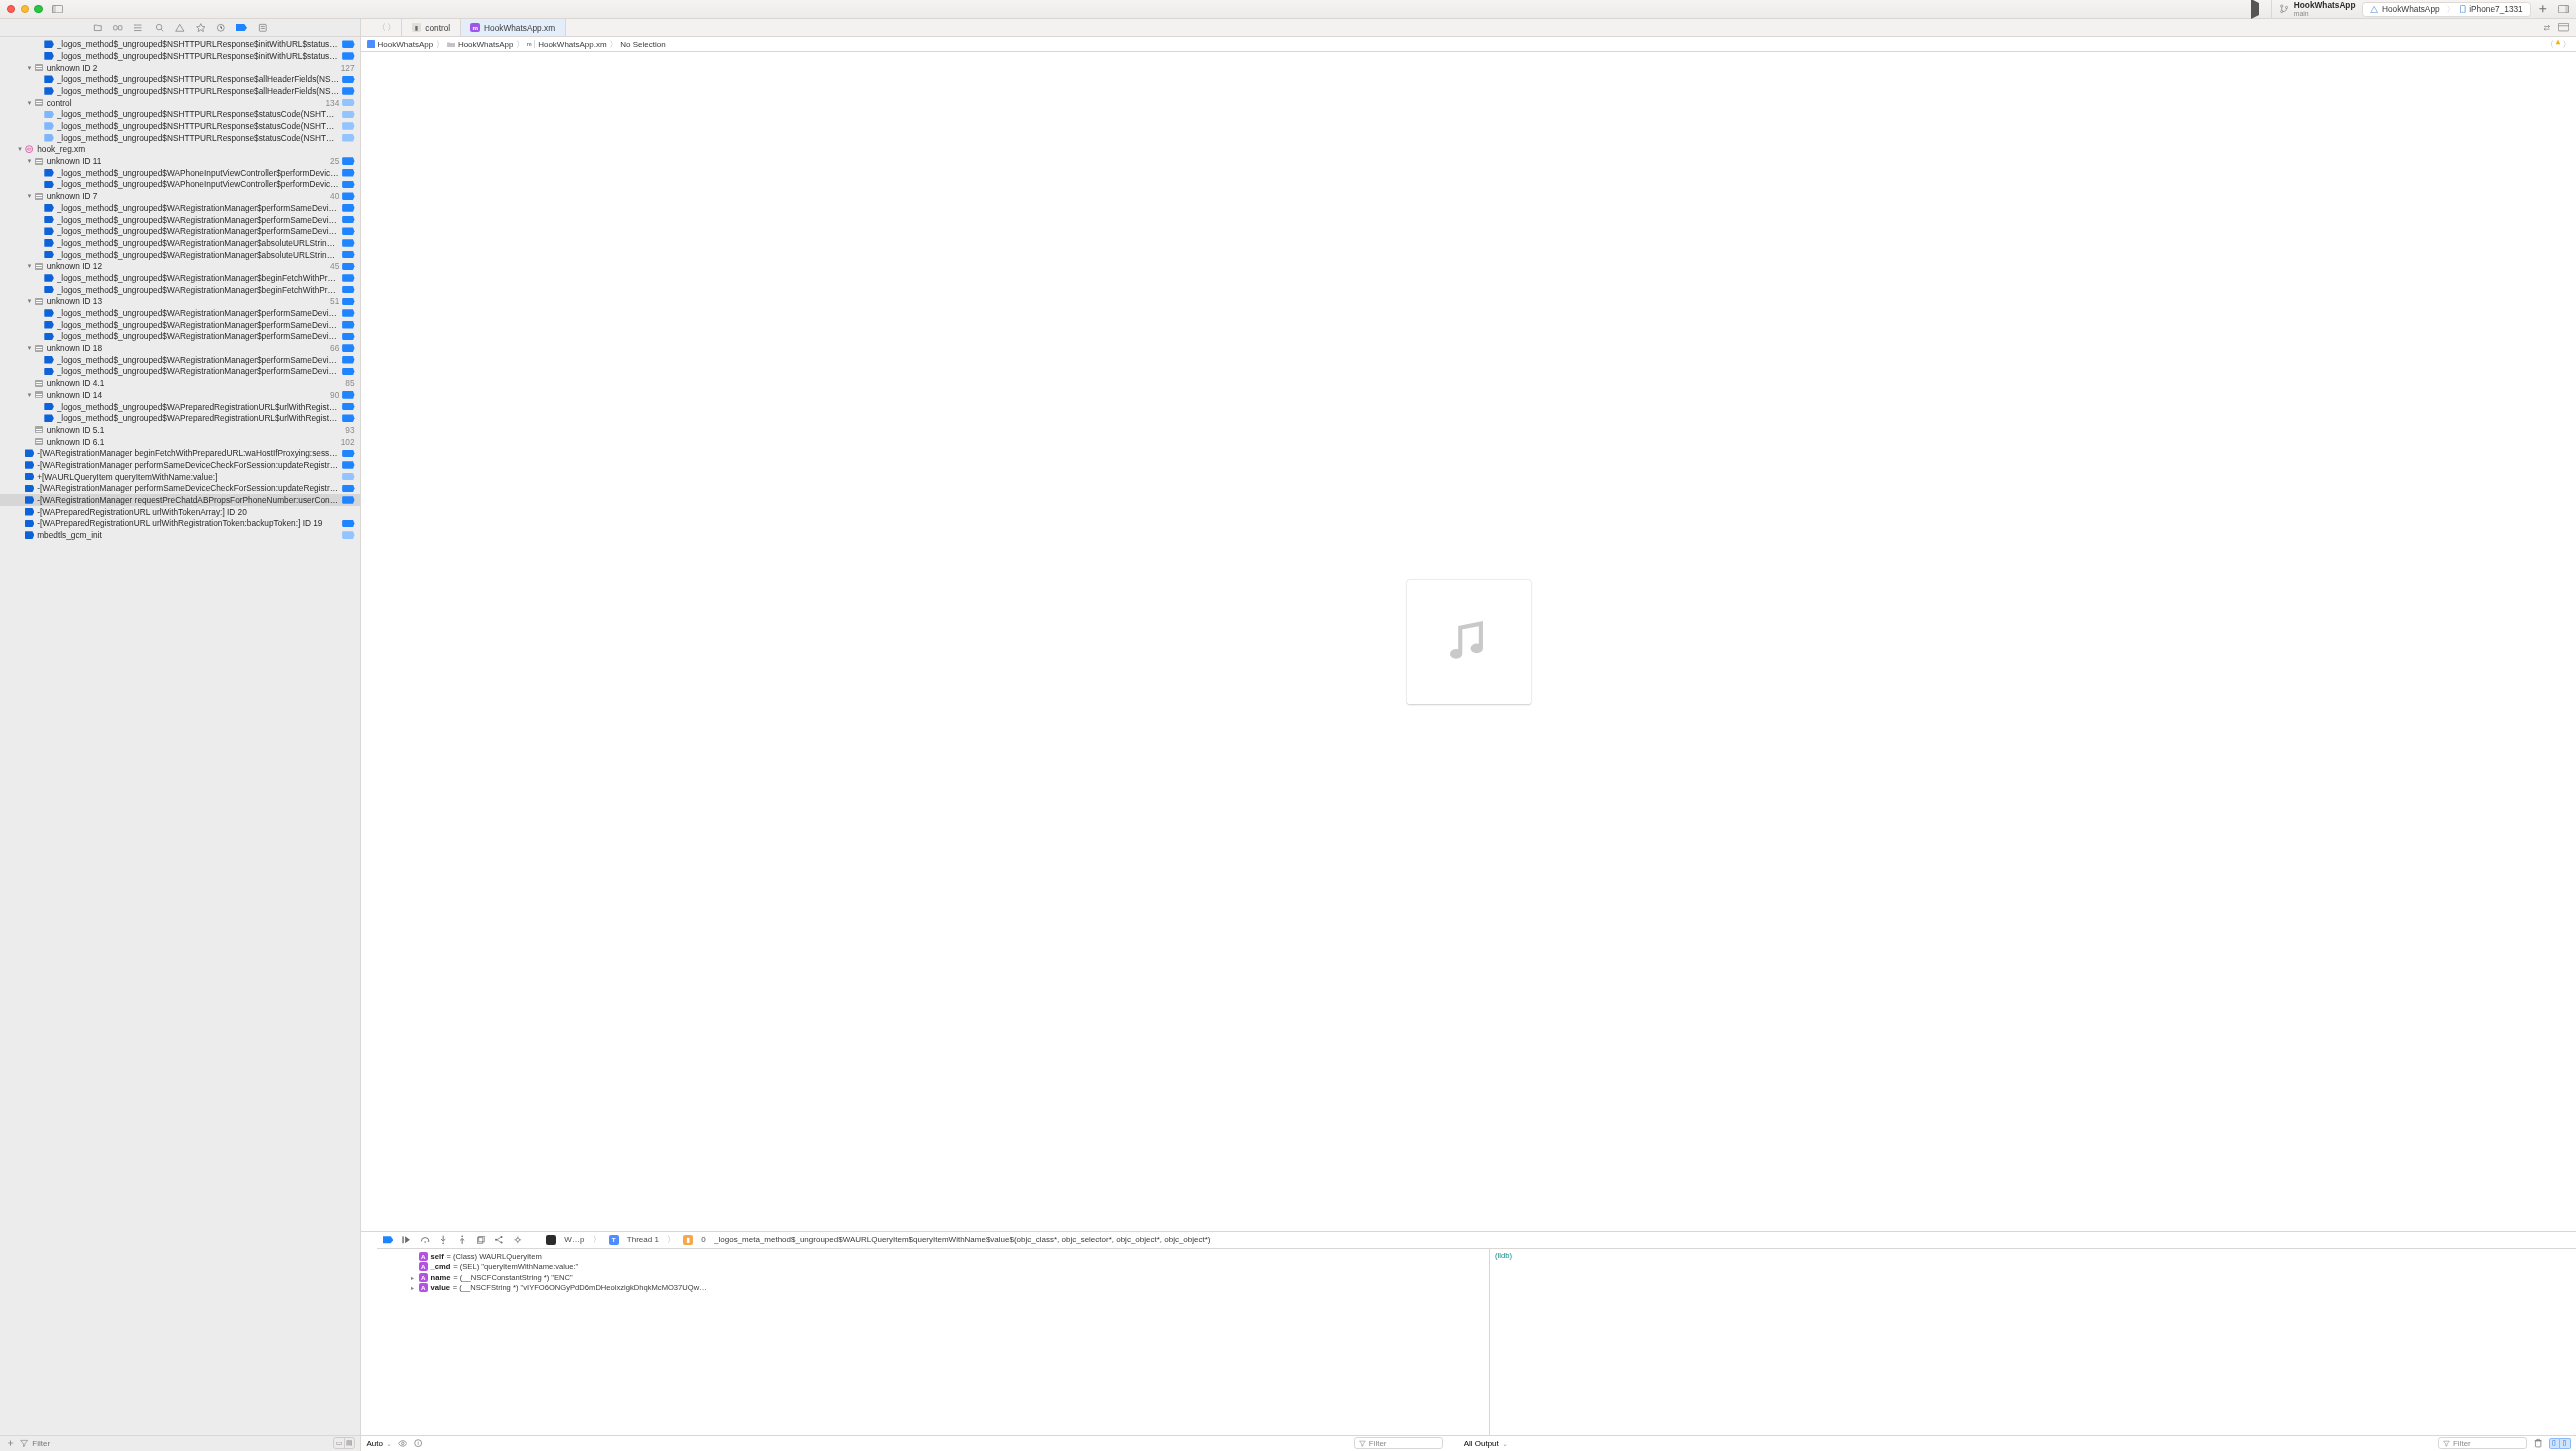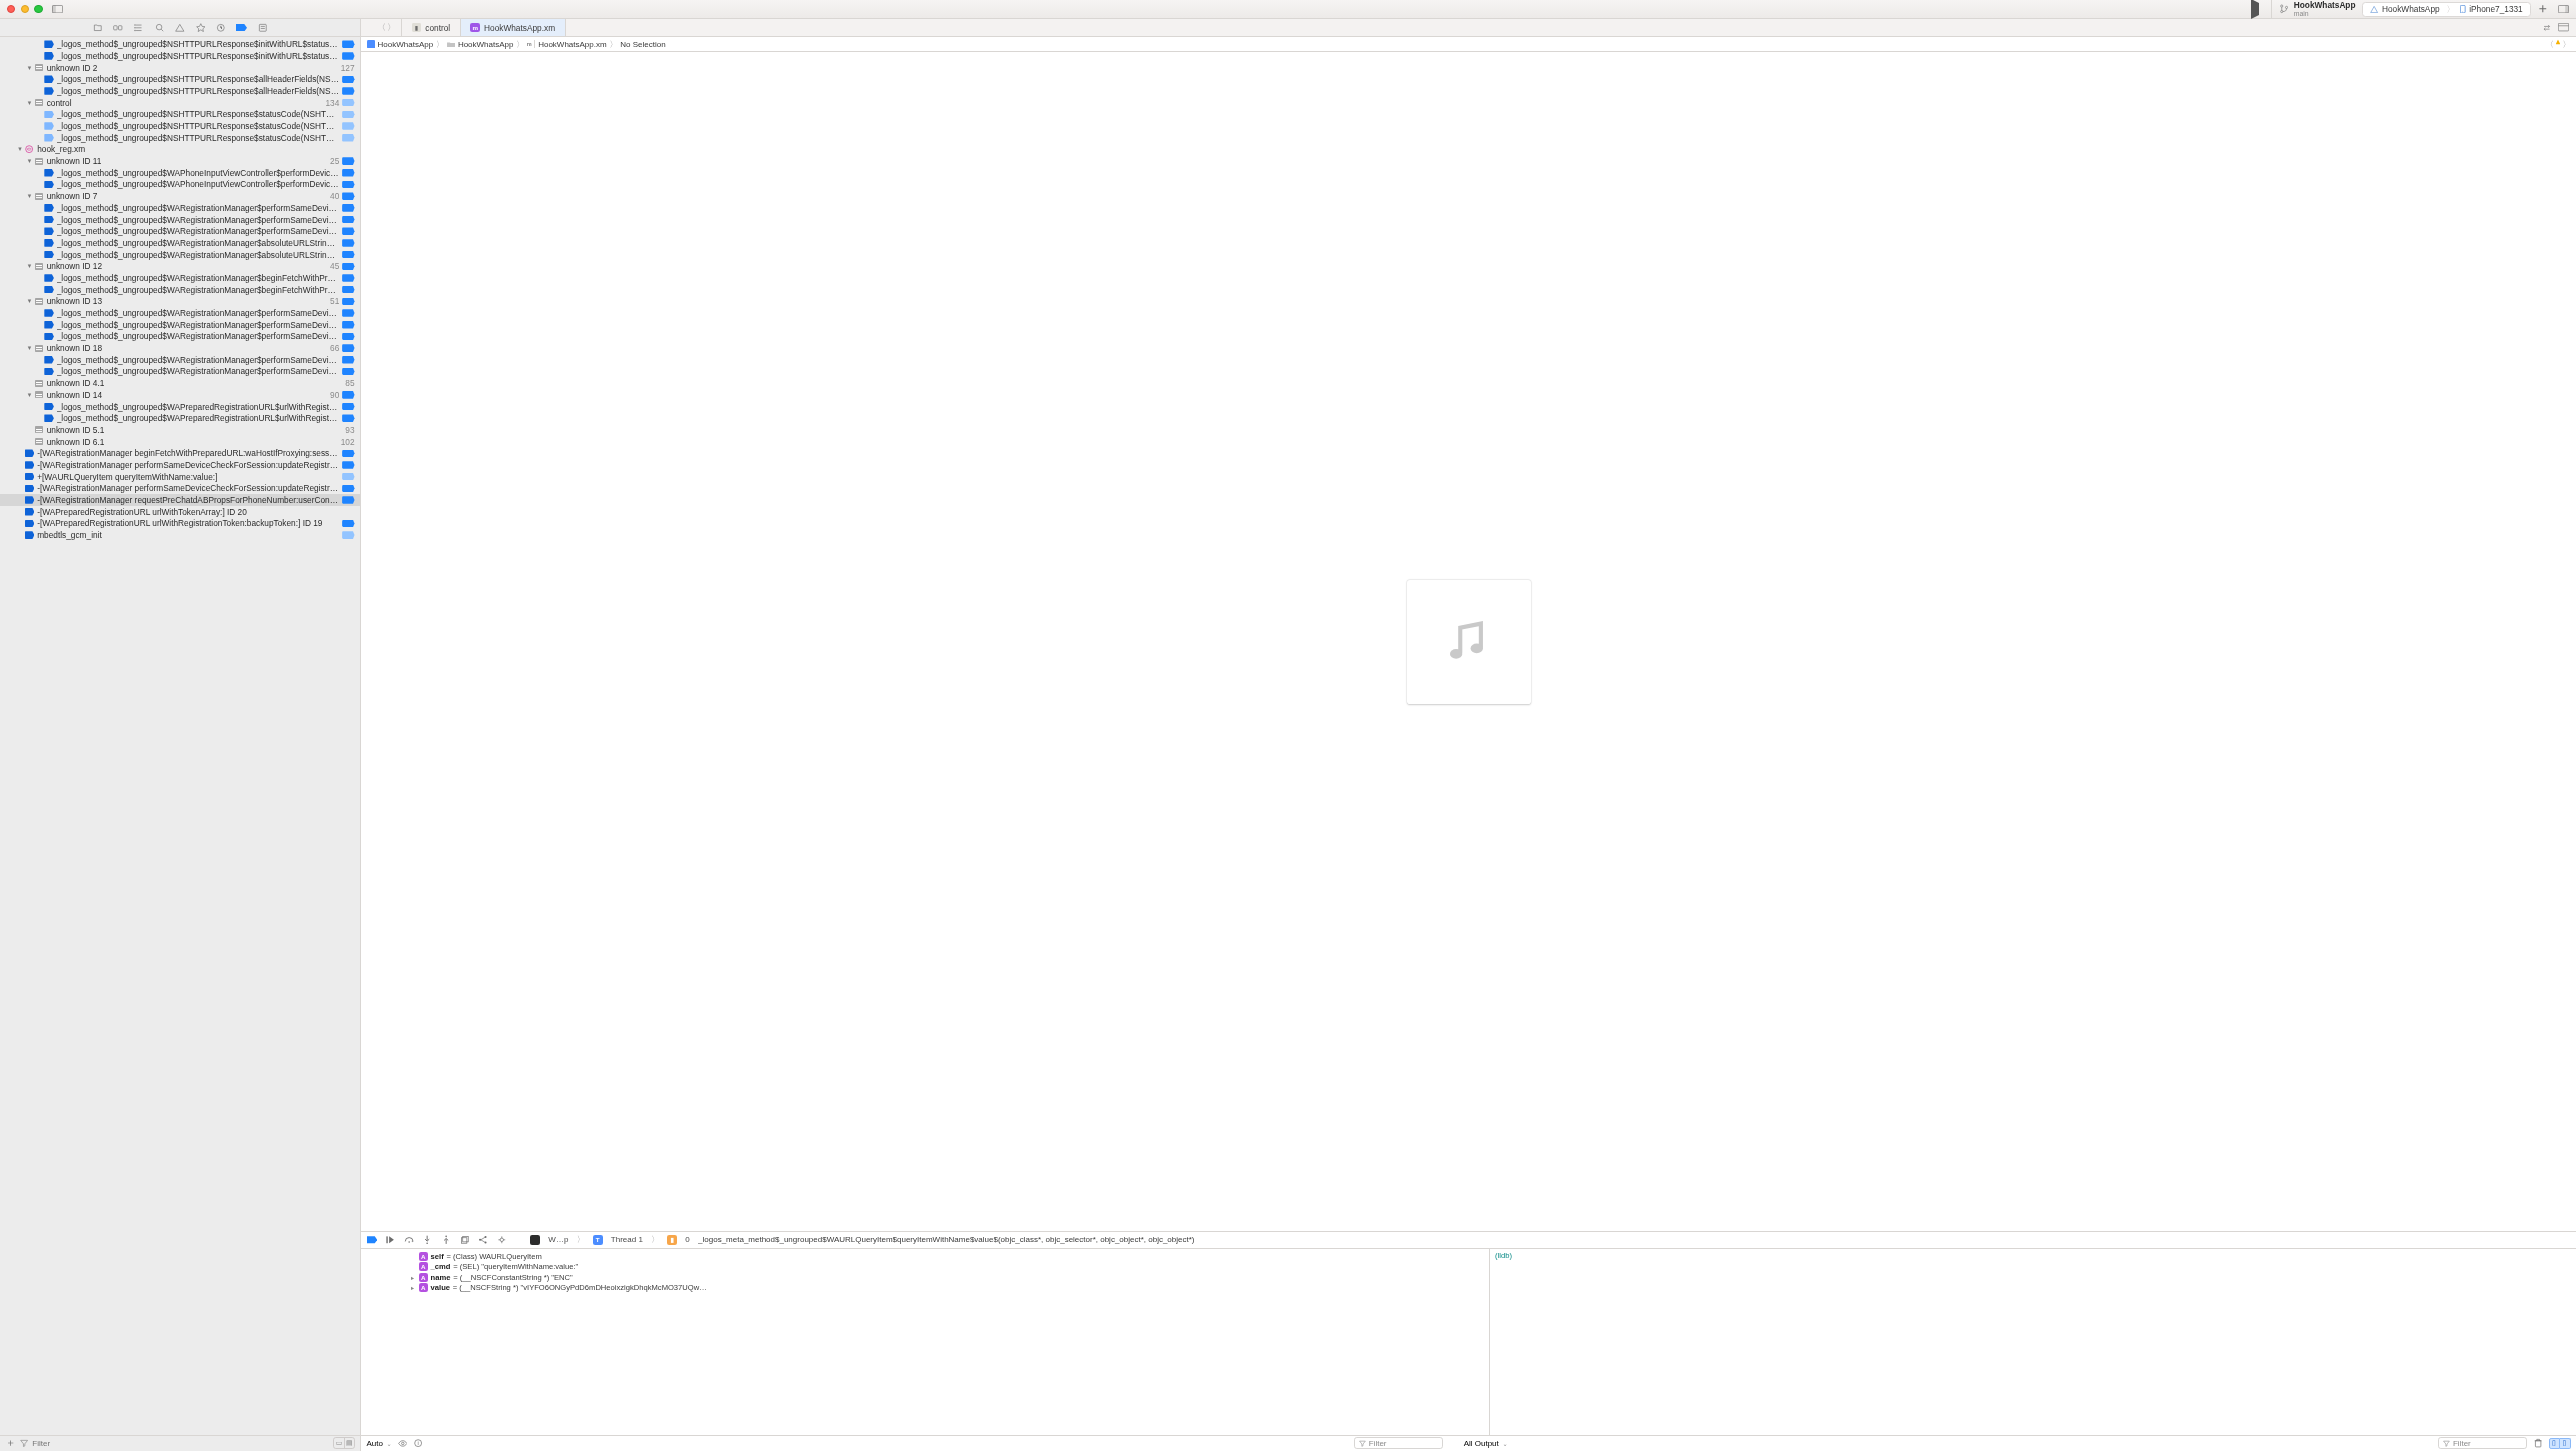--- a/index.html
+++ b/index.html
@@ -227,20 +227,21 @@
 }
 .debug-toolbar {
   height: 16.5px;
   display: flex; align-items: center; gap: 8.3px;
   padding: 0 5.5px;
   border-bottom: 0.7px solid var(--divider);
   font-size: 8px;
   color: #4a4a4a;
   white-space: nowrap;
   overflow: hidden;
+  margin-left: 16px;
 }
 .dtb-icon { width: 10.3px; height: 10.3px; color: #6b6b6b; display:inline-flex; align-items:center; justify-content:center;}
 .dtb-sep { color: var(--crumb-sep); }
 .thread-badge { width:9.6px;height:9.6px;border-radius:2.1px;background:#4c8dff;color:#fff;font-size:6.2px;display:inline-flex;align-items:center;justify-content:center;font-weight:700; }
 .frame-badge { width:9.6px;height:9.6px;border-radius:2.1px;background:#f7a64a;color:#fff;font-size:6.2px;display:inline-flex;align-items:center;justify-content:center;font-weight:700; }
 .frame-label { overflow:hidden; text-overflow:ellipsis; color:#3a3a3a; }
 
 .debug-body { flex:1; display:flex; min-height:0;padding-left:44px; }
 .vars-pane { flex:1; border-right:0.7px solid var(--divider); font-family: Menlo, monospace; font-size:7.6px; padding:2.8px 4.1px; overflow:auto; }
 .var-row { display:flex; align-items:center; gap:2.8px; height:10.3px; white-space:nowrap; }

